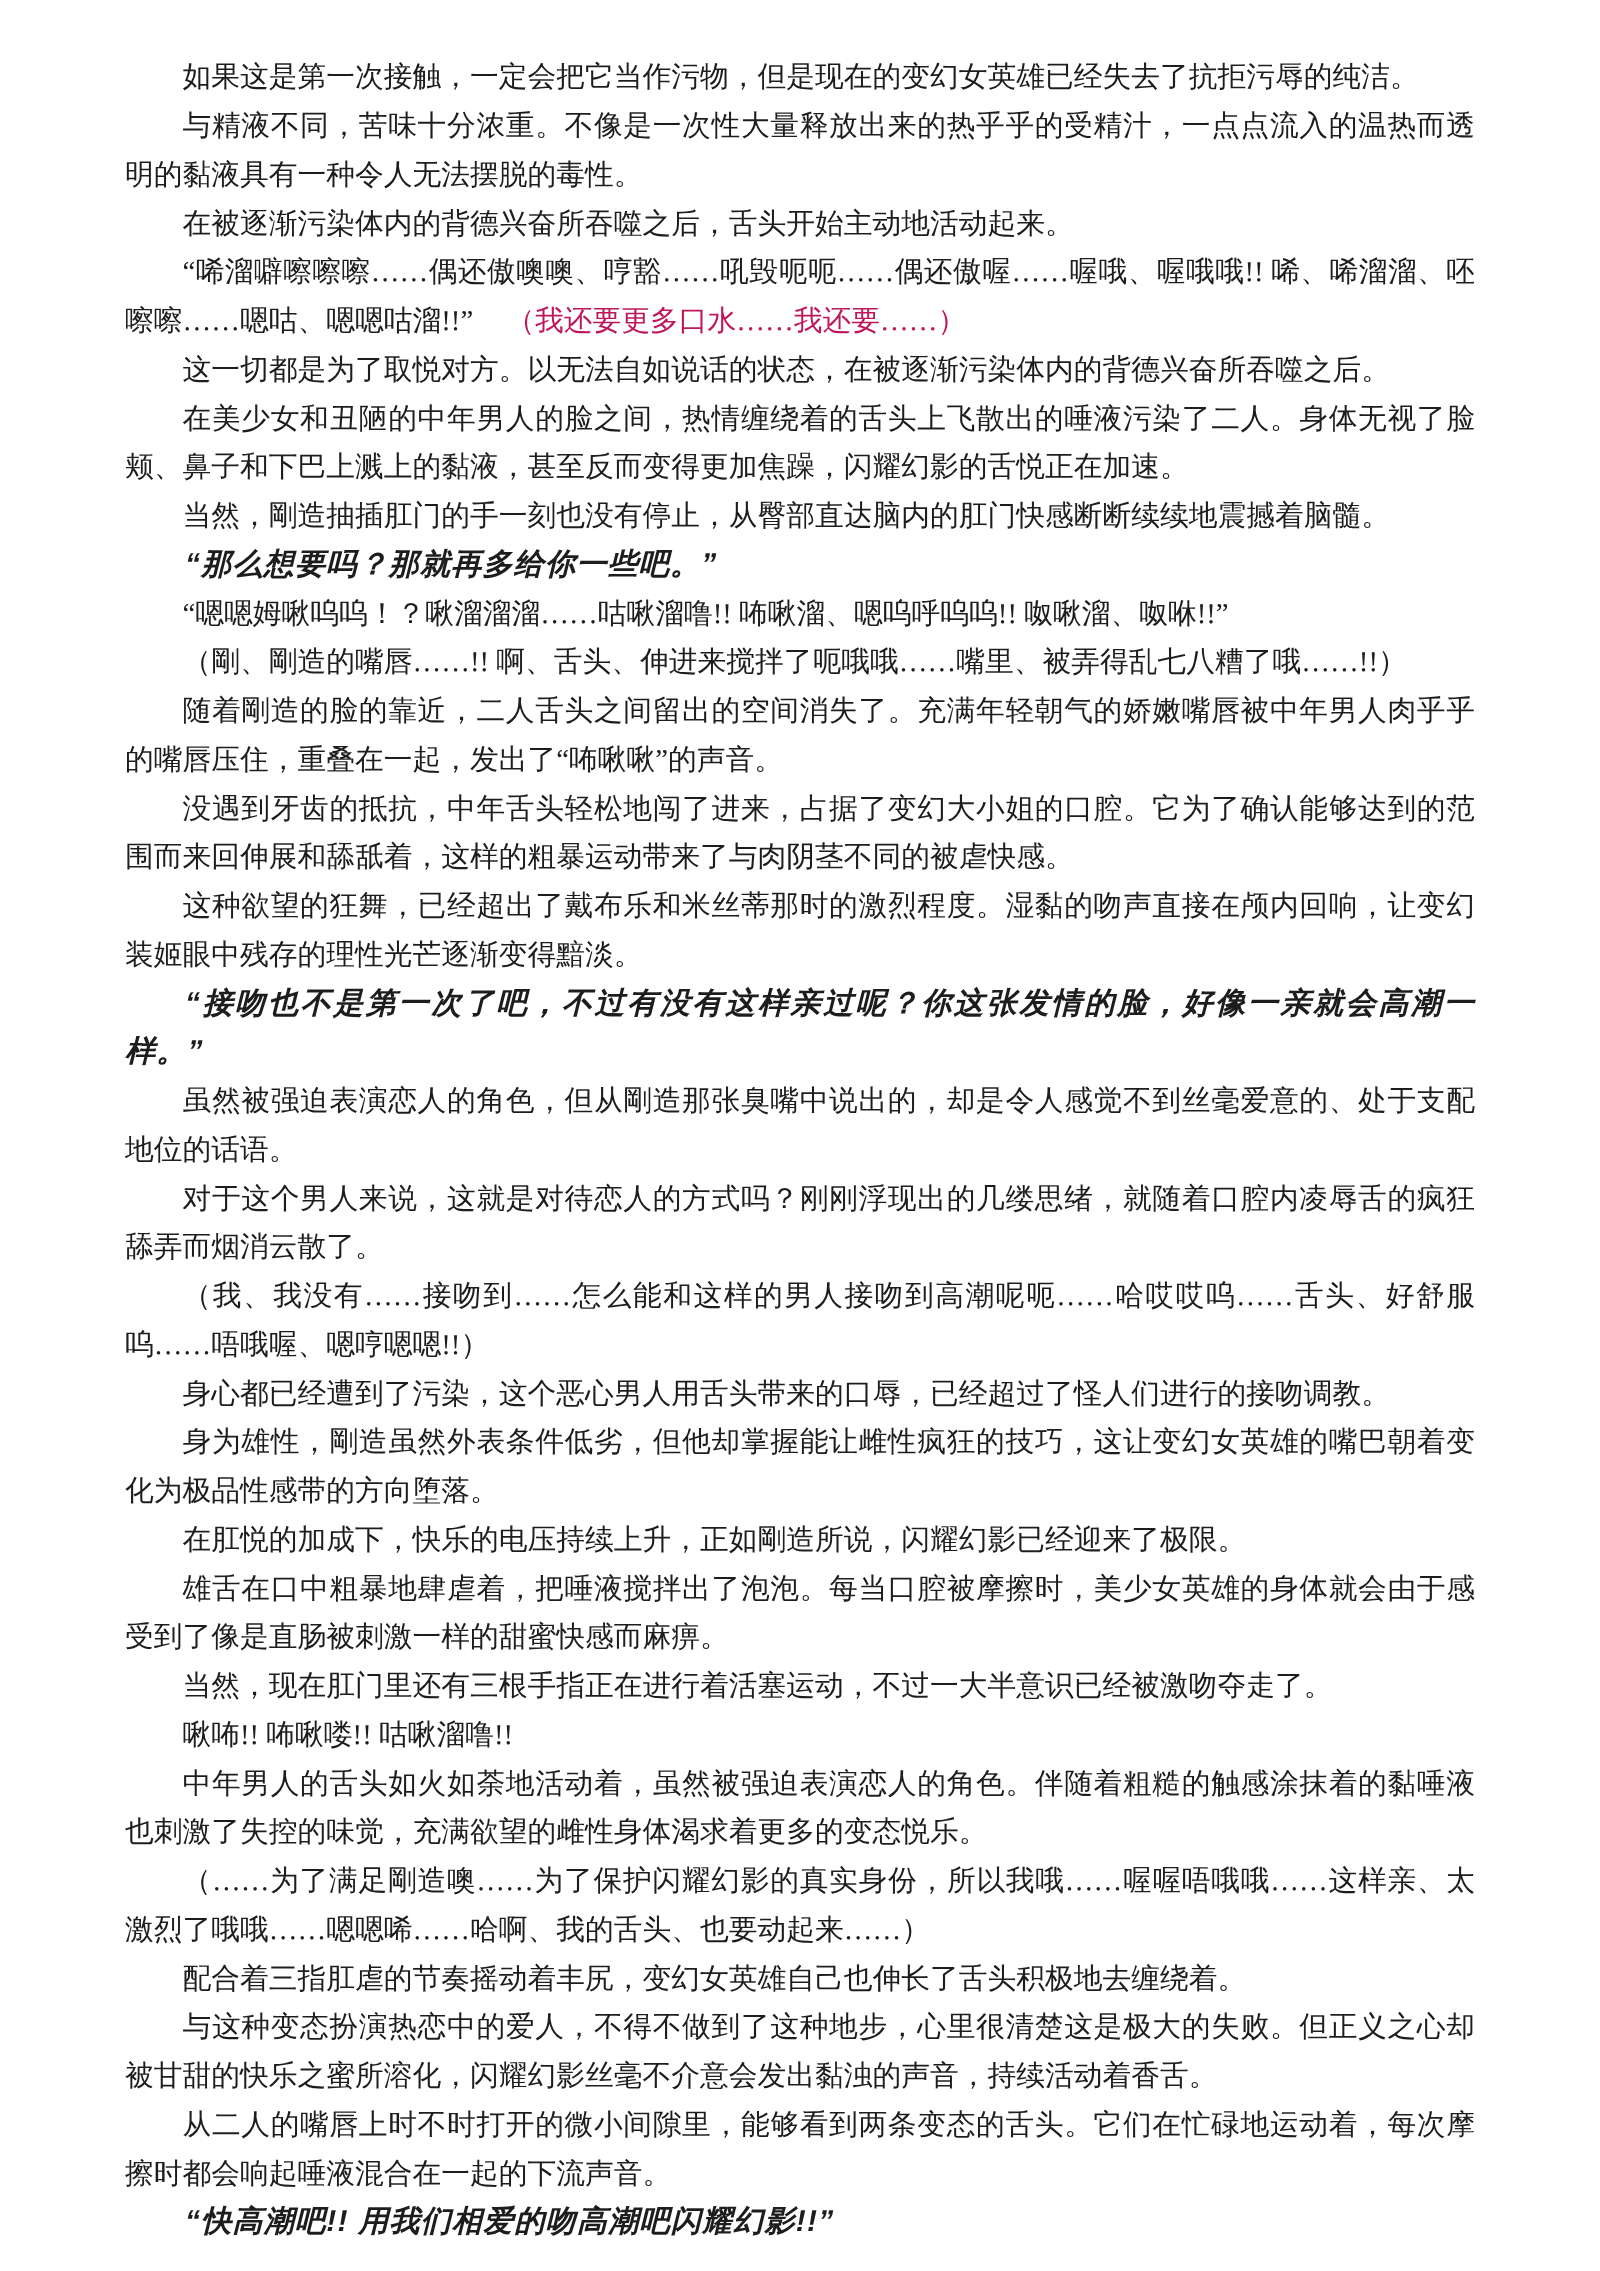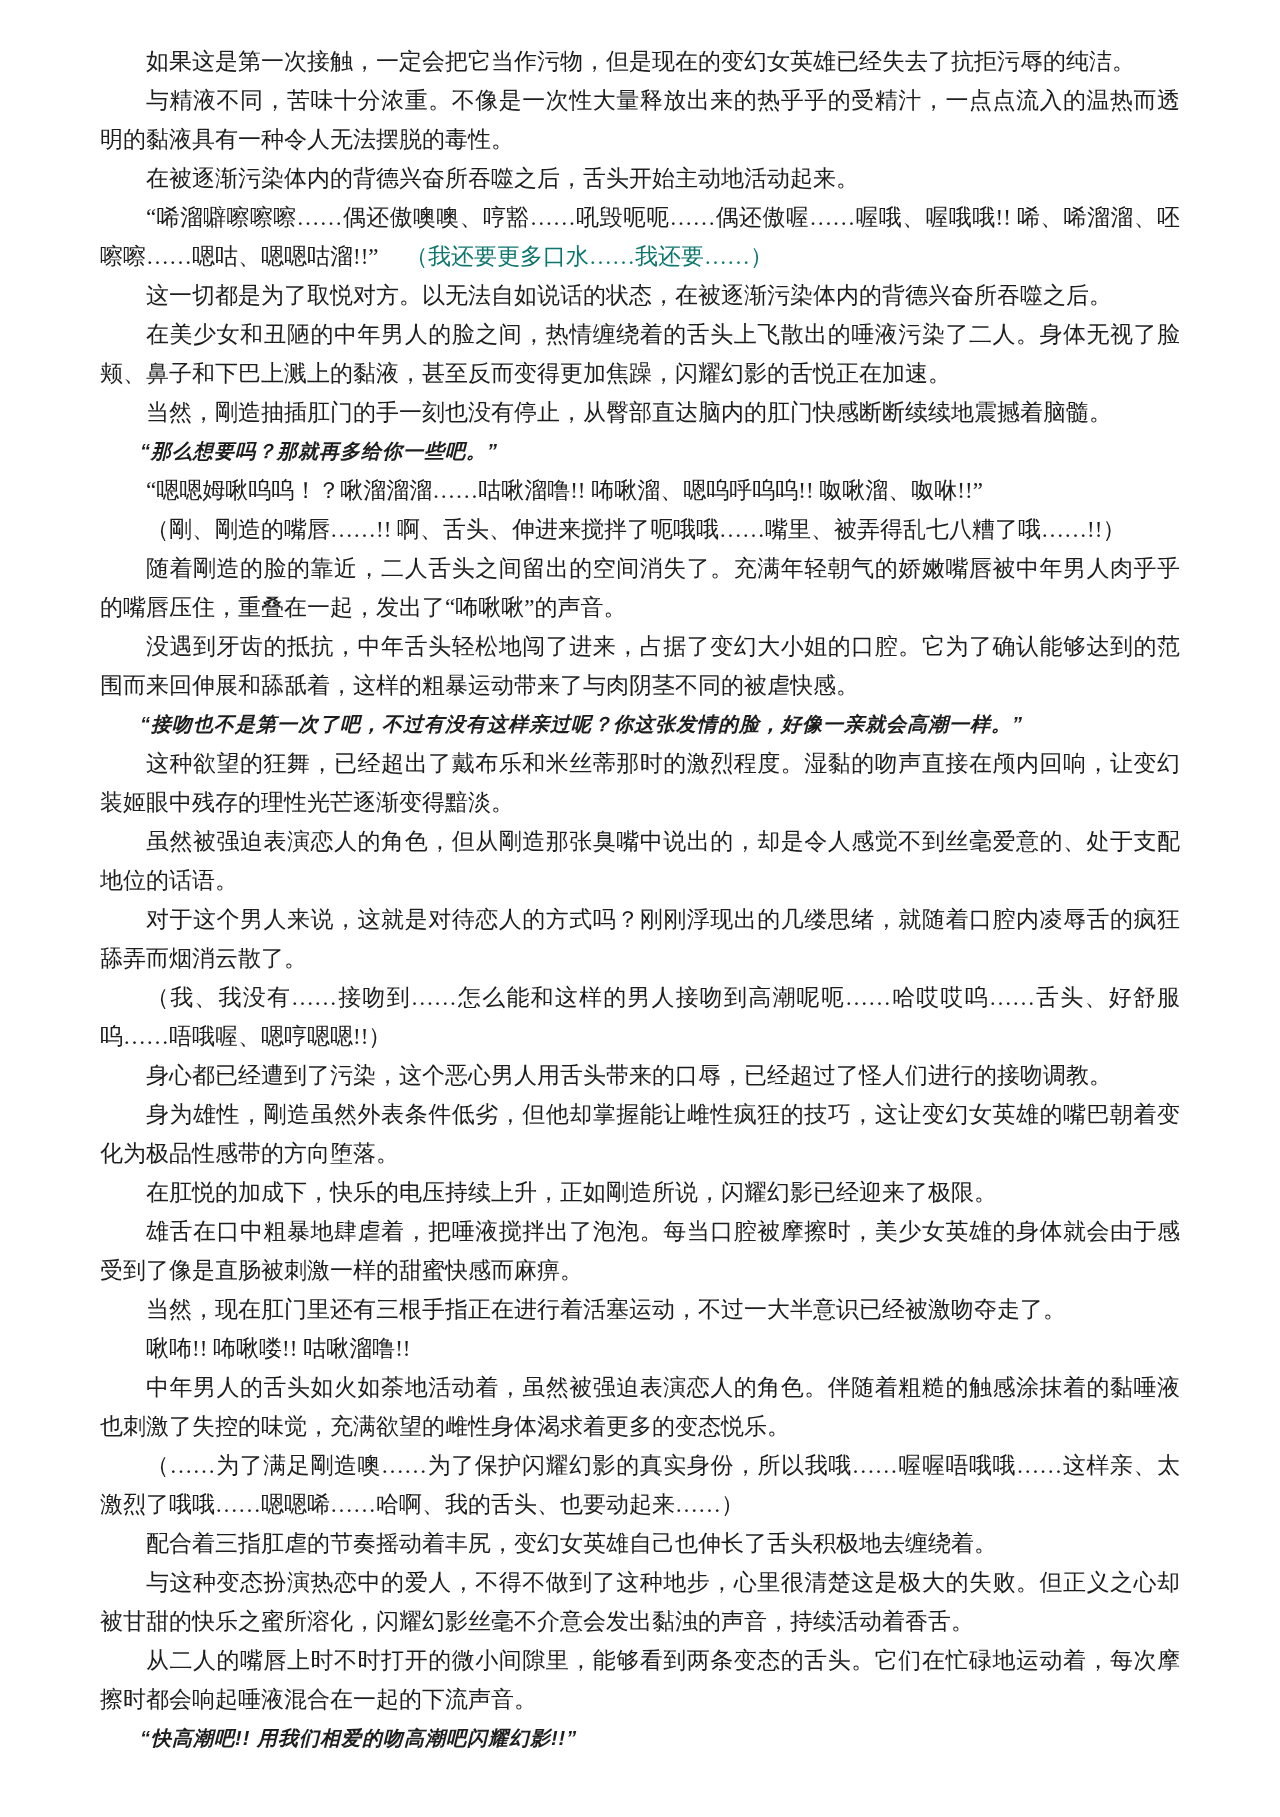--- a/index.html
+++ b/index.html
@@ -20,48 +20,48 @@
   }
   .para {
     margin: 0;
     text-indent: 2em;
     text-align: justify;
   }
   .dialog {
     font-family: "Liberation Sans", "DejaVu Sans", sans-serif;
     font-weight: bold;
     font-style: italic;
-    font-size: 20px;
+    font-size: 24px;
     letter-spacing: 1px;
   }
   .blue {
     margin-left: 0.9em;
   }
 </style>
 </head>
 <body style="color: rgb(29, 29, 29);">
 
 <div class="page">
   <p class="para">如果这是第一次接触，一定会把它当作污物，但是现在的变幻女英雄已经失去了抗拒污辱的纯洁。</p>
   <p class="para">与精液不同，苦味十分浓重。不像是一次性大量释放出来的热乎乎的受精汁，一点点流入的温热而透明的黏液具有一种令人无法摆脱的毒性。</p>
   <p class="para">在被逐渐污染体内的背德兴奋所吞噬之后，舌头开始主动地活动起来。</p>
   <p class="para">
     <span>“唏溜噼嚓嚓嚓……偶还傲噢噢、哼豁……吼毁呃呃……偶还傲喔……喔哦、喔哦哦!! 唏、唏溜溜、呸嚓嚓……嗯咕、嗯嗯咕溜!!”</span>
-    <span class="blue" style="color: #0f766e;">（我还要更多口水……我还要……）</span>
+    <span class="blue" style="color: #be185d;">（我还要更多口水……我还要……）</span>
   </p>
   <p class="para">这一切都是为了取悦对方。以无法自如说话的状态，在被逐渐污染体内的背德兴奋所吞噬之后。</p>
   <p class="para">在美少女和丑陋的中年男人的脸之间，热情缠绕着的舌头上飞散出的唾液污染了二人。身体无视了脸颊、鼻子和下巴上溅上的黏液，甚至反而变得更加焦躁，闪耀幻影的舌悦正在加速。</p>
   <p class="para">当然，剛造抽插肛门的手一刻也没有停止，从臀部直达脑内的肛门快感断断续续地震撼着脑髓。</p>
   <p class="para dialog">“那么想要吗？那就再多给你一些吧。”</p>
   <p class="para">“嗯嗯姆啾呜呜！？啾溜溜溜……咕啾溜噜!! 咘啾溜、嗯呜呼呜呜!! 呶啾溜、呶咻!!”</p>
   <p class="para">（剛、剛造的嘴唇……!! 啊、舌头、伸进来搅拌了呃哦哦……嘴里、被弄得乱七八糟了哦……!!）</p>
   <p class="para">随着剛造的脸的靠近，二人舌头之间留出的空间消失了。充满年轻朝气的娇嫩嘴唇被中年男人肉乎乎的嘴唇压住，重叠在一起，发出了“咘啾啾”的声音。</p>
   <p class="para">没遇到牙齿的抵抗，中年舌头轻松地闯了进来，占据了变幻大小姐的口腔。它为了确认能够达到的范围而来回伸展和舔舐着，这样的粗暴运动带来了与肉阴茎不同的被虐快感。</p>
+  <p class="para">这种欲望的狂舞，已经超出了戴布乐和米丝蒂那时的激烈程度。湿黏的吻声直接在颅内回响，让变幻装姬眼中残存的理性光芒逐渐变得黯淡。</p>
   <p class="para dialog">“接吻也不是第一次了吧，不过有没有这样亲过呢？你这张发情的脸，好像一亲就会高潮一样。”</p>
-  <p class="para">这种欲望的狂舞，已经超出了戴布乐和米丝蒂那时的激烈程度。湿黏的吻声直接在颅内回响，让变幻装姬眼中残存的理性光芒逐渐变得黯淡。</p>
   <p class="para">虽然被强迫表演恋人的角色，但从剛造那张臭嘴中说出的，却是令人感觉不到丝毫爱意的、处于支配地位的话语。</p>
   <p class="para">对于这个男人来说，这就是对待恋人的方式吗？刚刚浮现出的几缕思绪，就随着口腔内凌辱舌的疯狂舔弄而烟消云散了。</p>
   <p class="para">（我、我没有……接吻到……怎么能和这样的男人接吻到高潮呢呃……哈哎哎呜……舌头、好舒服呜……唔哦喔、嗯哼嗯嗯!!）</p>
   <p class="para">身心都已经遭到了污染，这个恶心男人用舌头带来的口辱，已经超过了怪人们进行的接吻调教。</p>
   <p class="para">身为雄性，剛造虽然外表条件低劣，但他却掌握能让雌性疯狂的技巧，这让变幻女英雄的嘴巴朝着变化为极品性感带的方向堕落。</p>
   <p class="para">在肛悦的加成下，快乐的电压持续上升，正如剛造所说，闪耀幻影已经迎来了极限。</p>
   <p class="para">雄舌在口中粗暴地肆虐着，把唾液搅拌出了泡泡。每当口腔被摩擦时，美少女英雄的身体就会由于感受到了像是直肠被刺激一样的甜蜜快感而麻痹。</p>
   <p class="para">当然，现在肛门里还有三根手指正在进行着活塞运动，不过一大半意识已经被激吻夺走了。</p>
   <p class="para">啾咘!! 咘啾喽!! 咕啾溜噜!!</p>
   <p class="para">中年男人的舌头如火如荼地活动着，虽然被强迫表演恋人的角色。伴随着粗糙的触感涂抹着的黏唾液也刺激了失控的味觉，充满欲望的雌性身体渴求着更多的变态悦乐。</p>

